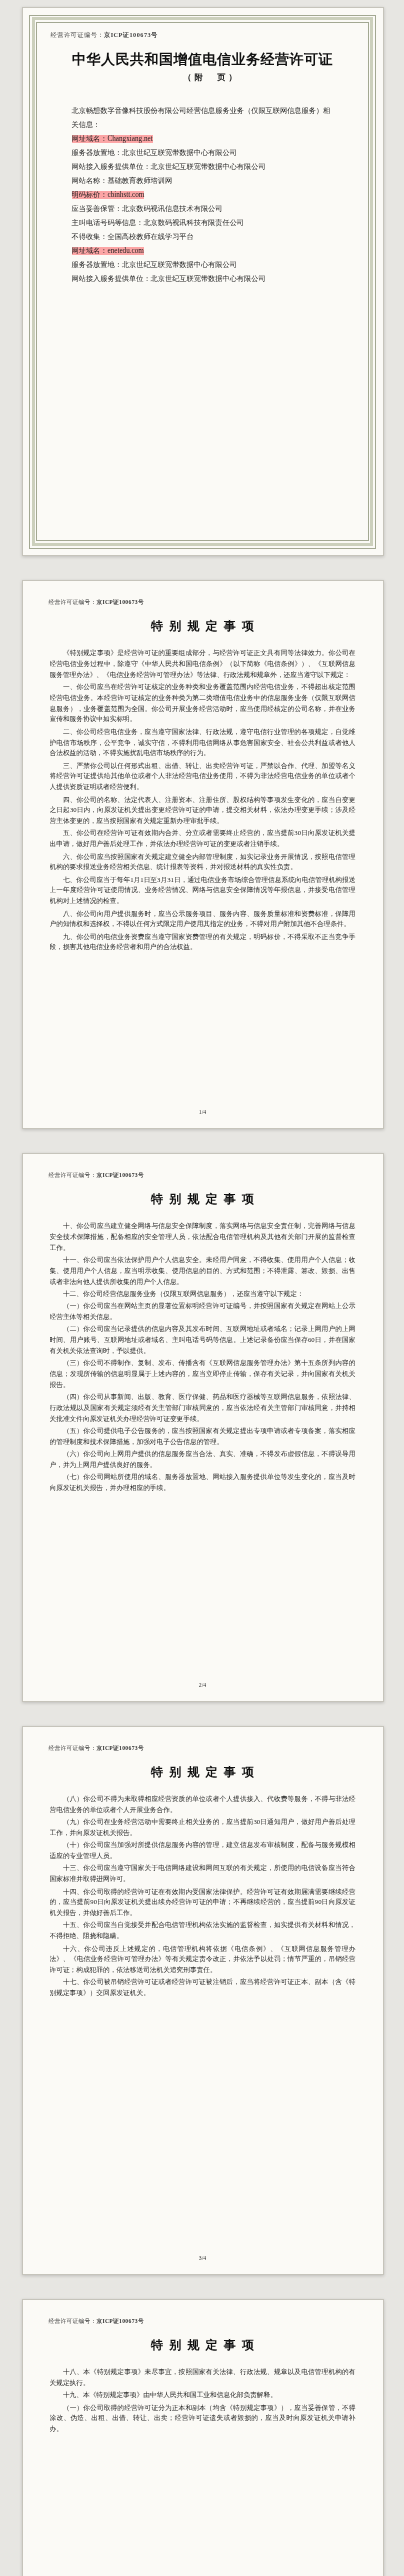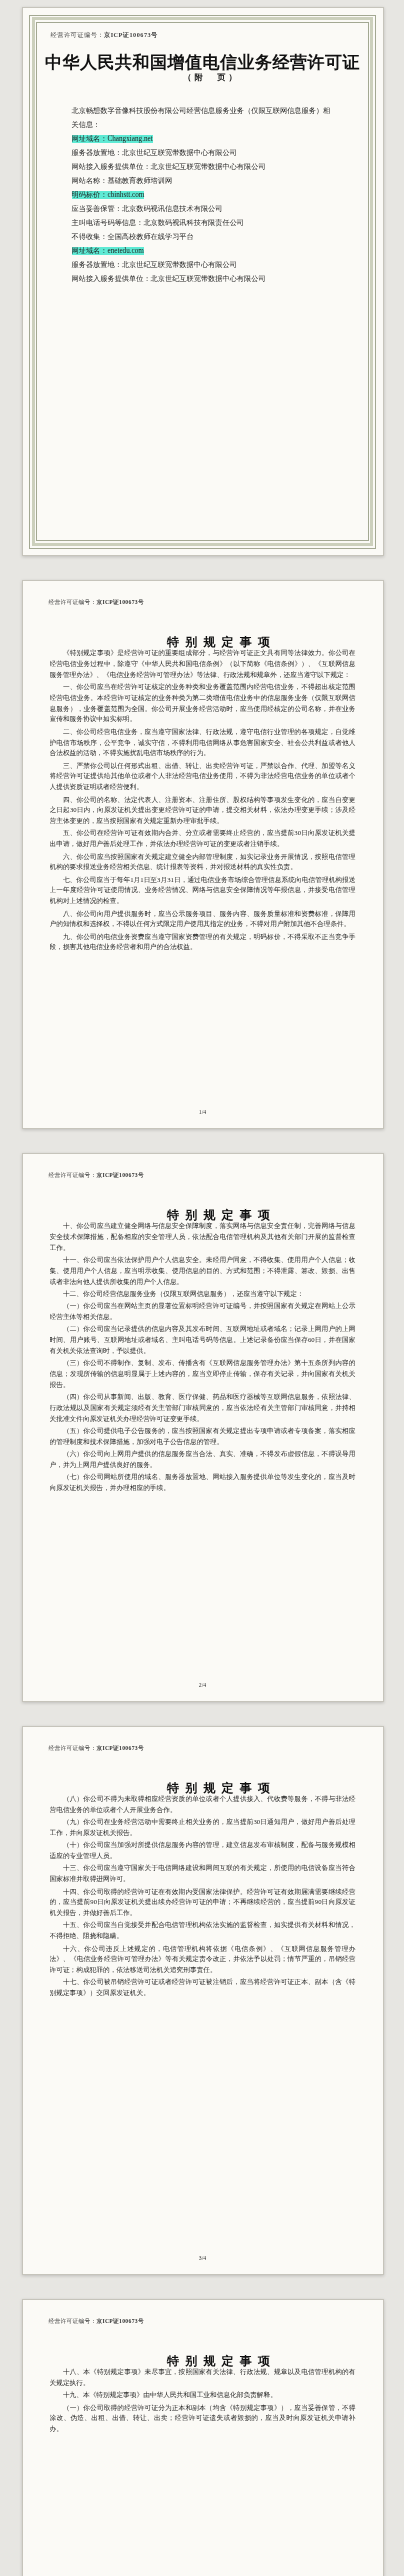--- a/index.html
+++ b/index.html
@@ -58,21 +58,21 @@
     color:#3c3c3c;
   }
   .cert-header .num{font-weight:bold;}
   .cert-title{
     position:absolute;
     top:43px;
     left:0;
     width:100%;
     margin:0;
     text-align:center;
-    font-size:17px;
+    font-size:14px;
     font-weight:bold;
     letter-spacing:0.5px;
     color:#111;
   }
   .cert-subtitle{
     position:absolute;
     top:64px;
     left:9px;
     width:100%;
     text-align:center;
@@ -84,38 +84,38 @@
   .cert-body{
     position:absolute;
     top:96px;
     left:49px;
     right:49px;
     font-size:7.2px;
     line-height:14px;
     color:#1c1c1c;
   }
   .cert-line{margin:0;}
-  .cert-line.hl .cert-line-text{background:#5eead4;}
+  .cert-line.hl .cert-line-text{background:#fca5a5;}
 
   
   .prov-header{
     position:absolute;
     top:17.5px;
     left:26px;
     font-size:5.7px;
     color:#333;
     letter-spacing:0.3px;
   }
   .prov-header .num{font-weight:bold;}
   .prov-title{
     position:absolute;
     top:37px;
     left:0;
     width:100%;
-    margin:16px;
+    margin:0;
     text-align:center;
     font-size:12px;
     font-weight:bold;
     letter-spacing:6.2px;
     text-indent:6.2px;
     color:#101010;
   }
   .prov-body{
     position:absolute;
     top:67px;

